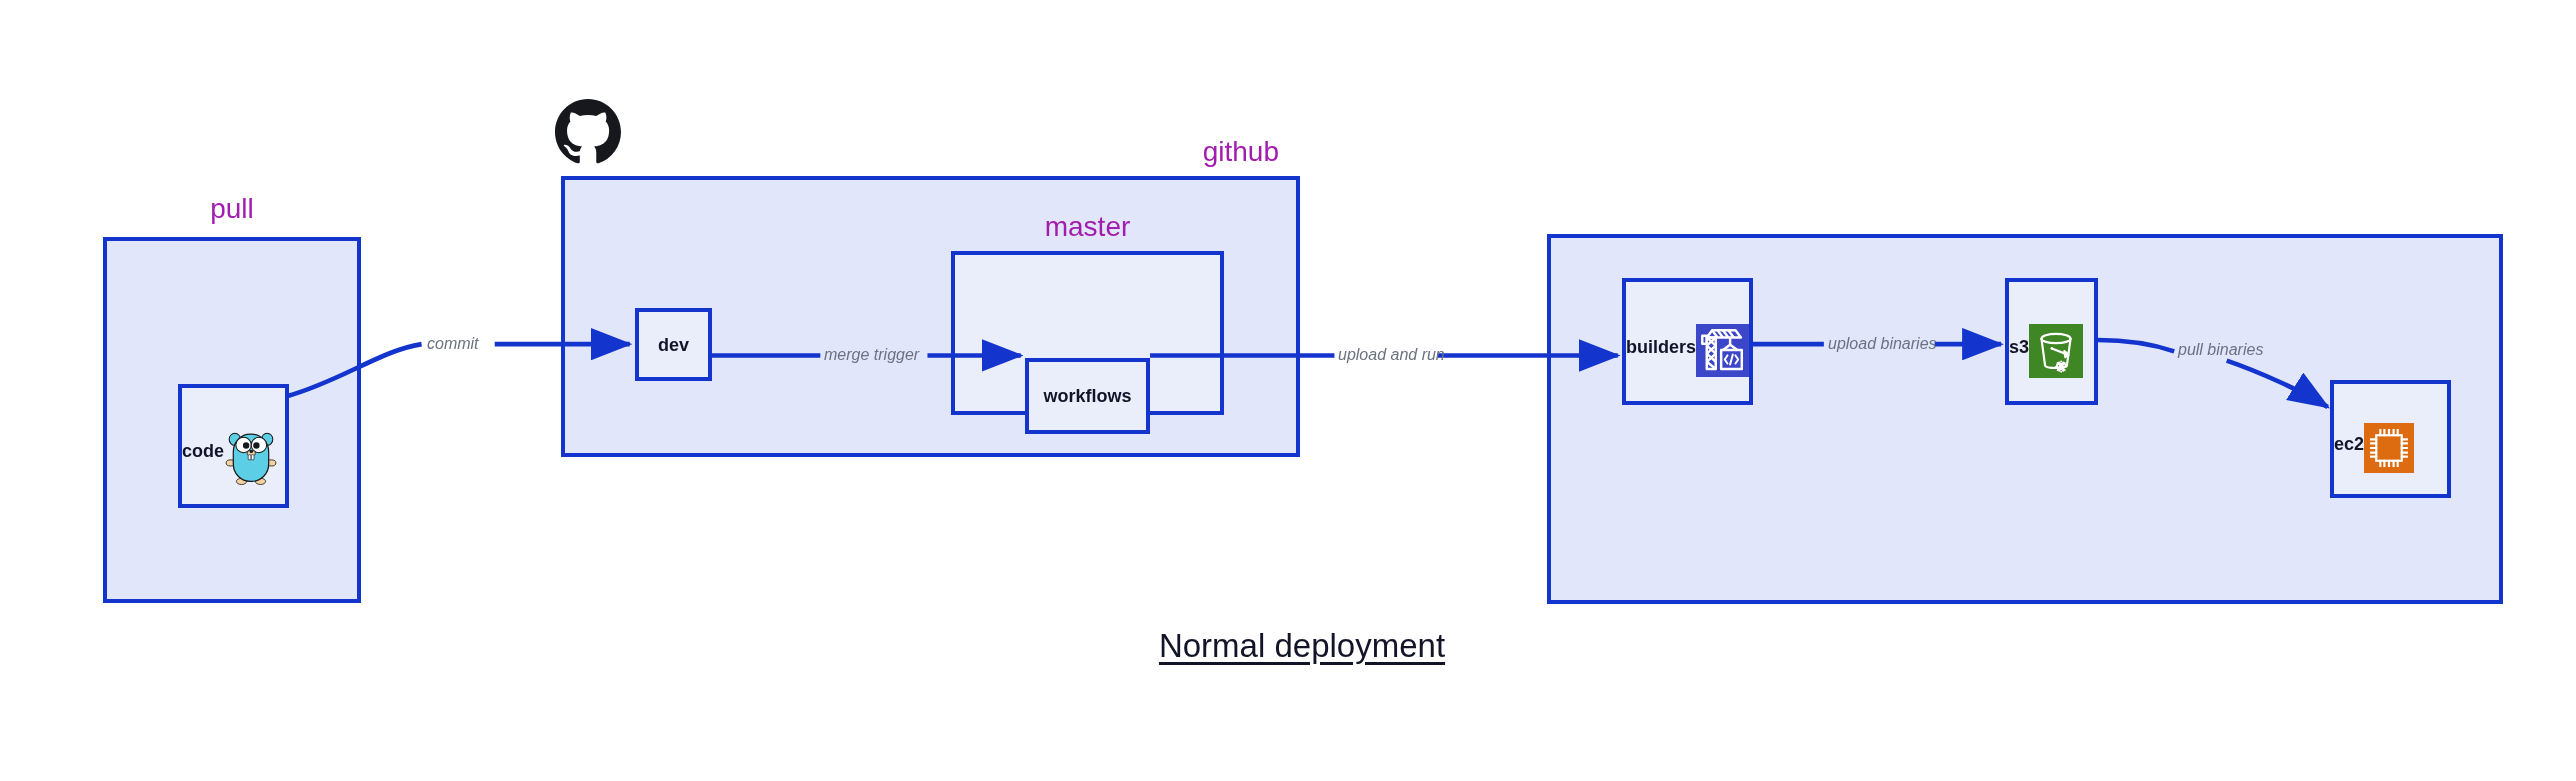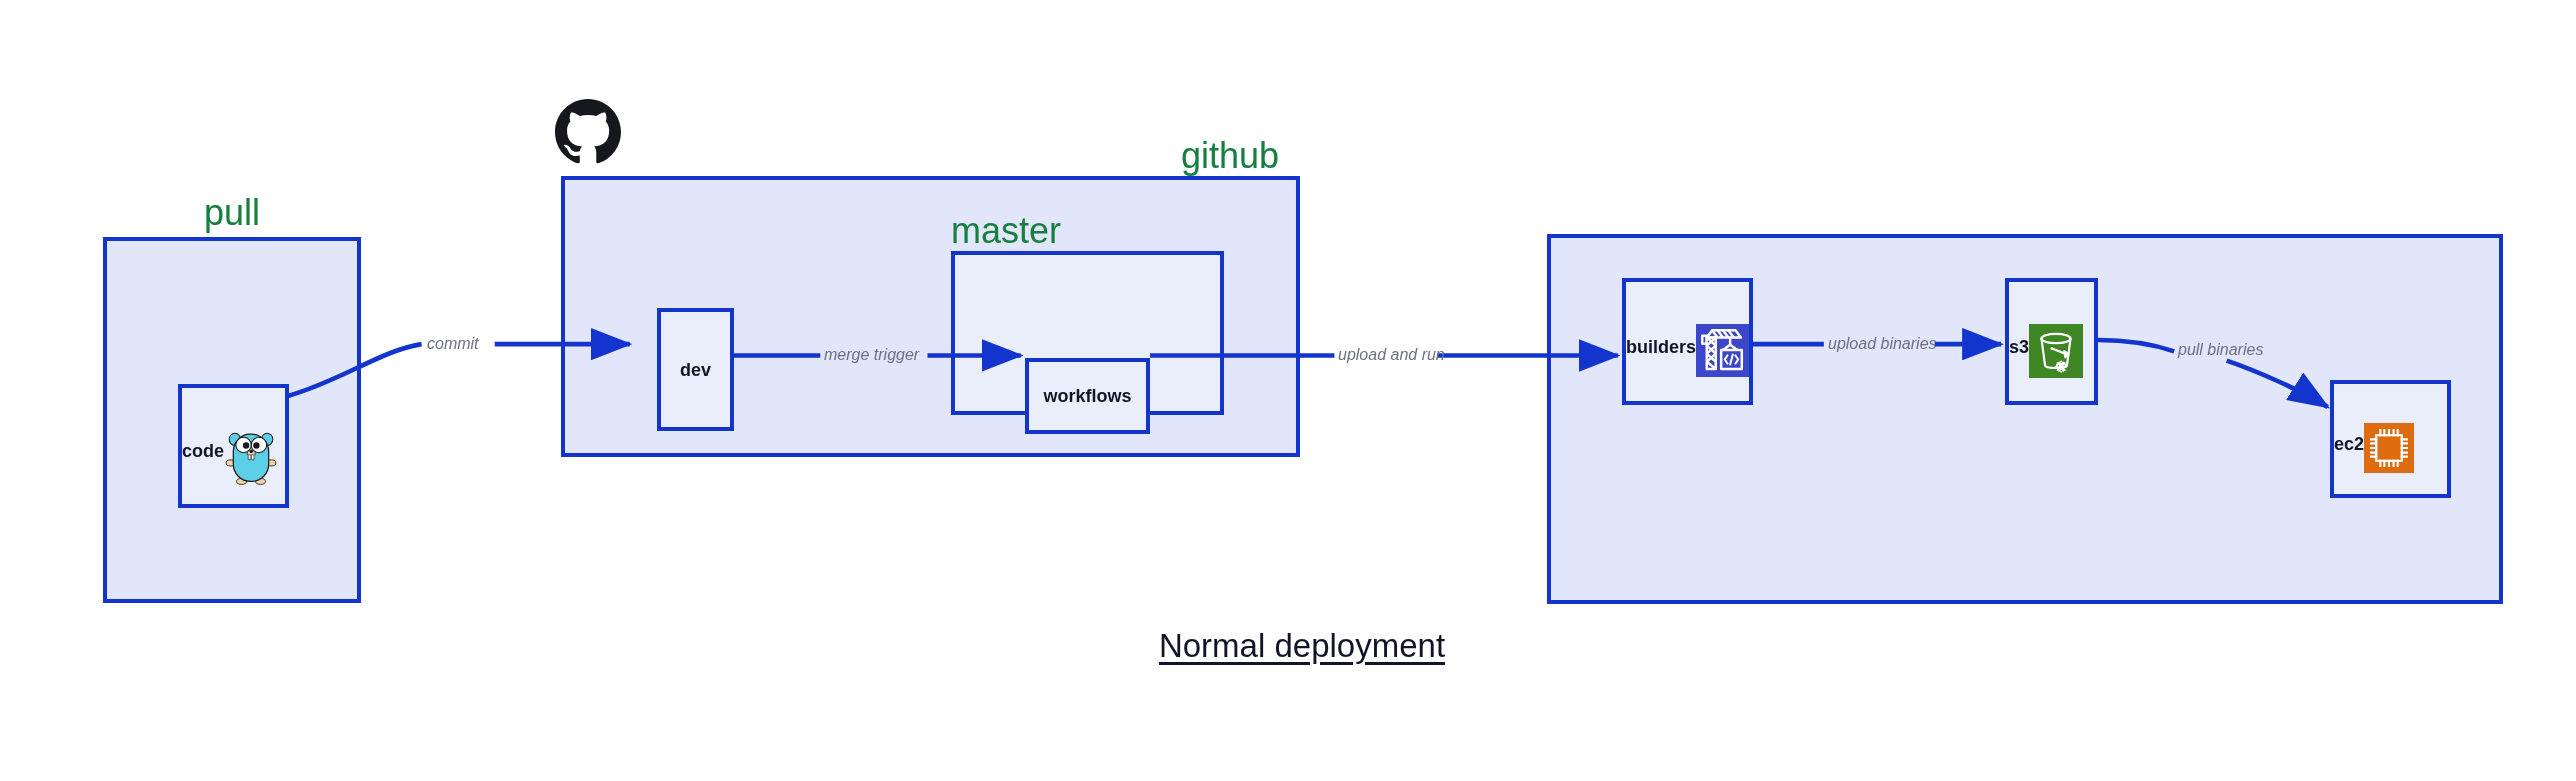--- a/index.html
+++ b/index.html
@@ -23,22 +23,22 @@
     border: 4.6px solid #1434ce;
     background: #e1e6fa;
     box-sizing: border-box;
   }
   .zone.nested {
     background: #eaeefb;
     border-width: 4.1px;
   }
   .zone-label {
     position: absolute;
-    color: #15803d;
-    font-size: 36px;
+    color: #a21caf;
+    font-size: 28px;
     font-weight: 400;
     white-space: nowrap;
     line-height: 1;
   }
   
   .node {
     position: absolute;
     border: 4.1px solid #1434ce;
     background: #eaeefb;
     box-sizing: border-box;
@@ -104,21 +104,21 @@
 
 <div id="canvas">
 
   <div class="zone" id="zone-local" style="left:103px; top:237px; width:258px; height:366px;"></div>
   <div class="zone-label" style="left:103px; top:195px; width:258px; text-align:center;">pull</div>
 
   <div class="zone" id="zone-github" style="left:561px; top:176px; width:739px; height:281px;"></div>
   <div class="zone-label" style="left:561px; top:138px; width:718px; text-align:right;">github</div>
 
   <div class="zone nested" id="zone-master" style="left:951px; top:251px; width:273px; height:164px;"></div>
-  <div class="zone-label" style="left:951px; top:213px; width:273px; ">master</div>
+  <div class="zone-label" style="left:951px; top:213px; width:273px; text-align:center;">master</div>
 
   <div class="zone" id="zone-aws" style="left:1547px; top:234px; width:956px; height:370px;"></div>
 
   <svg id="github-logo" viewBox="0 0 16 16" xmlns="http://www.w3.org/2000/svg">
     <path fill="#16181d" d="M8 0C3.58 0 0 3.58 0 8c0 3.54 2.29 6.53 5.47 7.59.4.07.55-.17.55-.38
       0-.19-.01-.82-.01-1.49-2.01.37-2.53-.49-2.69-.94-.09-.23-.48-.94-.82-1.13-.28-.15-.68-.52-.01-.53.63-.01
       1.08.58 1.23.82.72 1.21 1.87.87 2.33.66.07-.52.28-.87.51-1.07-1.78-.2-3.64-.89-3.64-3.95
       0-.87.31-1.59.82-2.15-.08-.2-.36-1.02.08-2.12 0 0 .67-.21 2.2.82.64-.18 1.32-.27
       2-.27.68 0 1.36.09 2 .27 1.53-1.04 2.2-.82 2.2-.82.44 1.1.16 1.92.08 2.12.51.56.82 1.27.82
       2.15 0 3.07-1.87 3.75-3.65 3.95.29.25.54.73.54 1.48 0 1.07-.01 1.93-.01 2.2 0
@@ -175,21 +175,21 @@
       <circle cx="63" cy="38" r="6.2" fill="#15181c"></circle>
 
       <ellipse cx="53" cy="53" rx="8" ry="5.5" fill="#f3d1a0" stroke="#1a1a1a" stroke-width="1.6"></ellipse>
       <ellipse cx="53" cy="50" rx="3.4" ry="2.6" fill="#15181c"></ellipse>
 
       <rect x="47" y="56" width="5.5" height="10" rx="1.6" fill="#ffffff" stroke="#1a1a1a" stroke-width="1.4"></rect>
       <rect x="53" y="56" width="5.5" height="10" rx="1.6" fill="#ffffff" stroke="#1a1a1a" stroke-width="1.4"></rect>
     </svg>
   </div>
 
-  <div class="node" id="node-dev" style="left:657px; top:308px; width:77px; height:123px; justify-content:center; padding-top:0;">
+  <div class="node" id="node-dev" style="left:635px; top:308px; width:77px; height:73px; justify-content:center; padding-top:0;">
     <span class="node-title">dev</span>
   </div>
 
   <div class="node" id="node-workflows" style="left:1025px; top:318px; width:125px; height:76px; justify-content:center; padding-top:0;margin-top:40px;">
     <span class="node-title">workflows</span>
   </div>
 
   <div class="node" id="node-builders" style="left:1622px; top:278px; width:131px; height:127px;">
     <span class="node-title">builders</span>
     <svg class="node-icon" width="61" height="61" viewBox="0 0 118 118" xmlns="http://www.w3.org/2000/svg">

